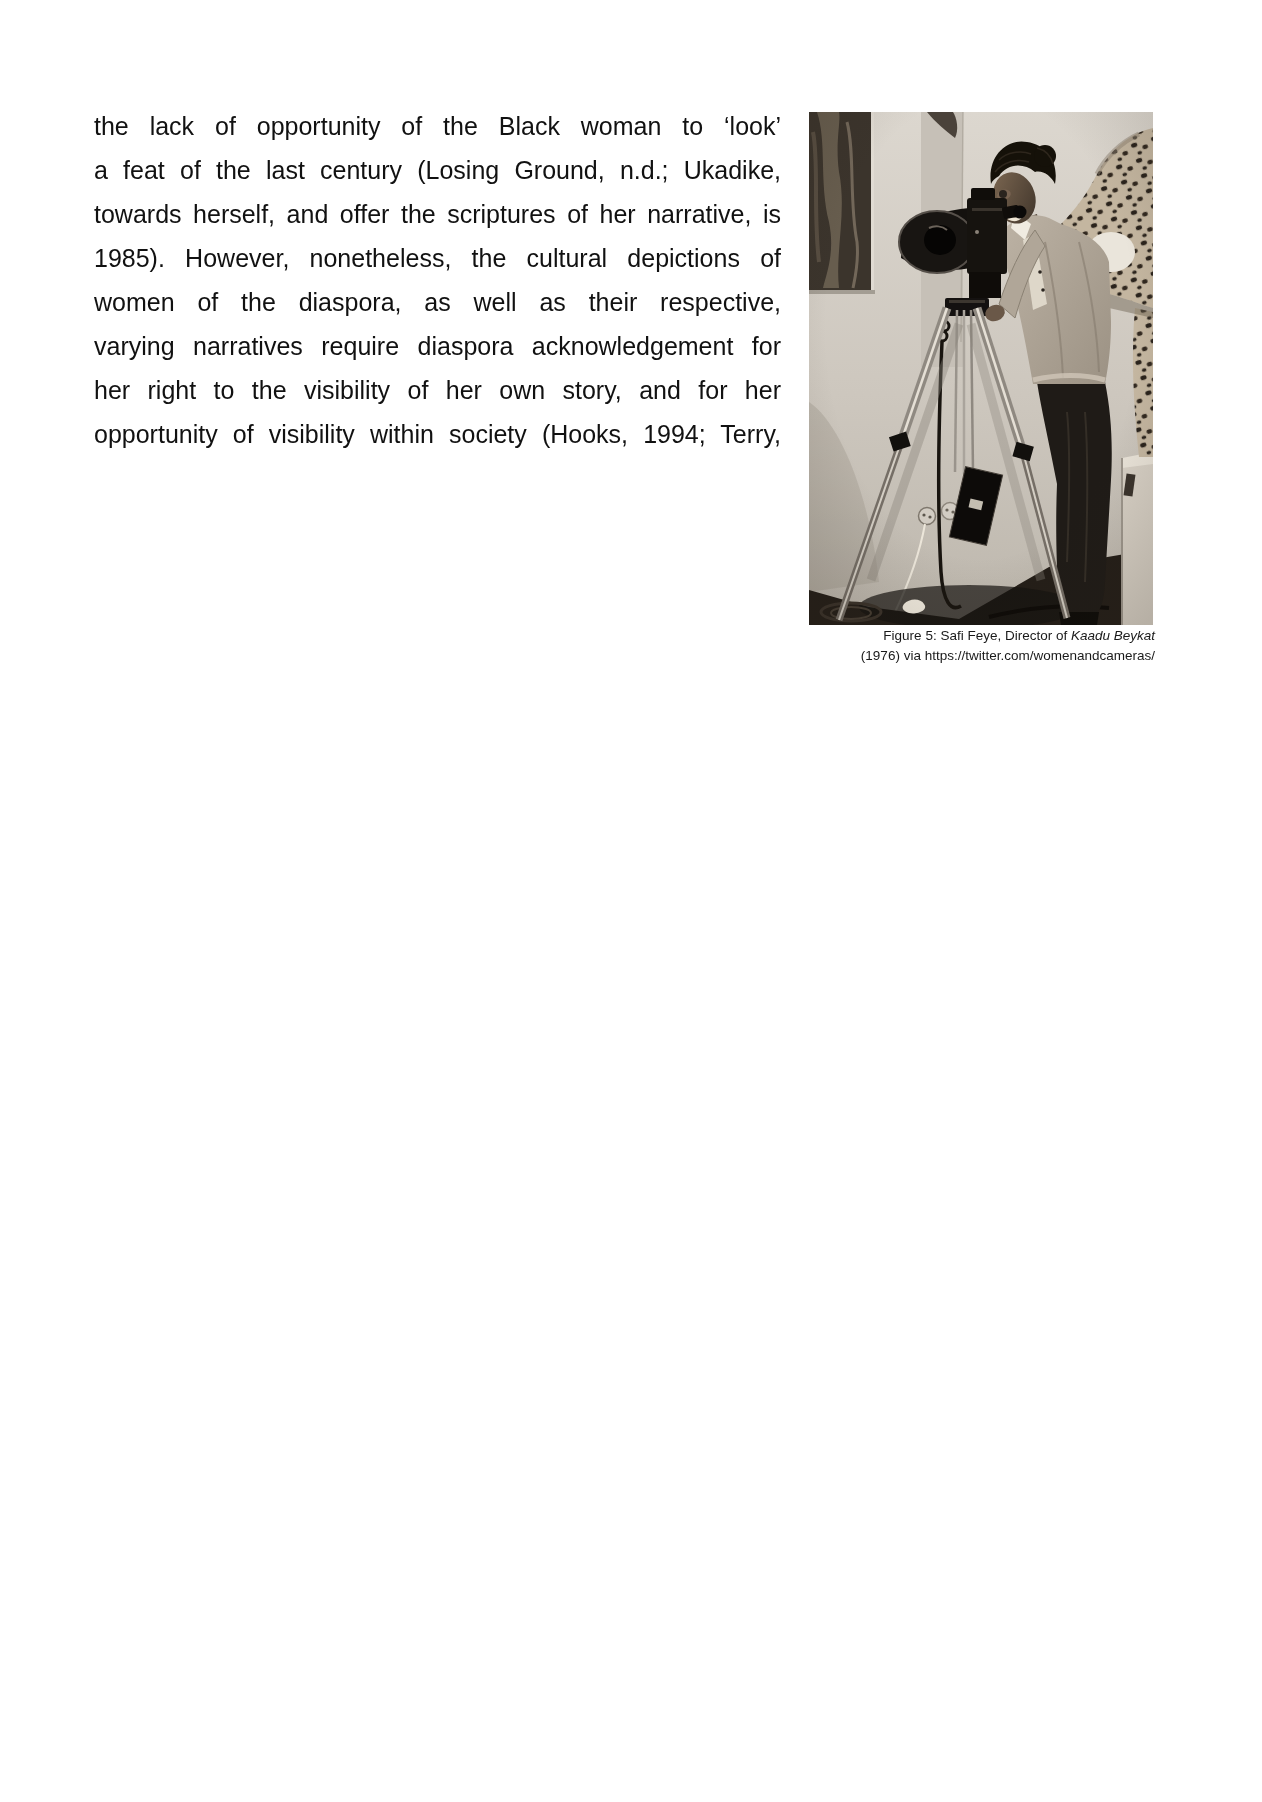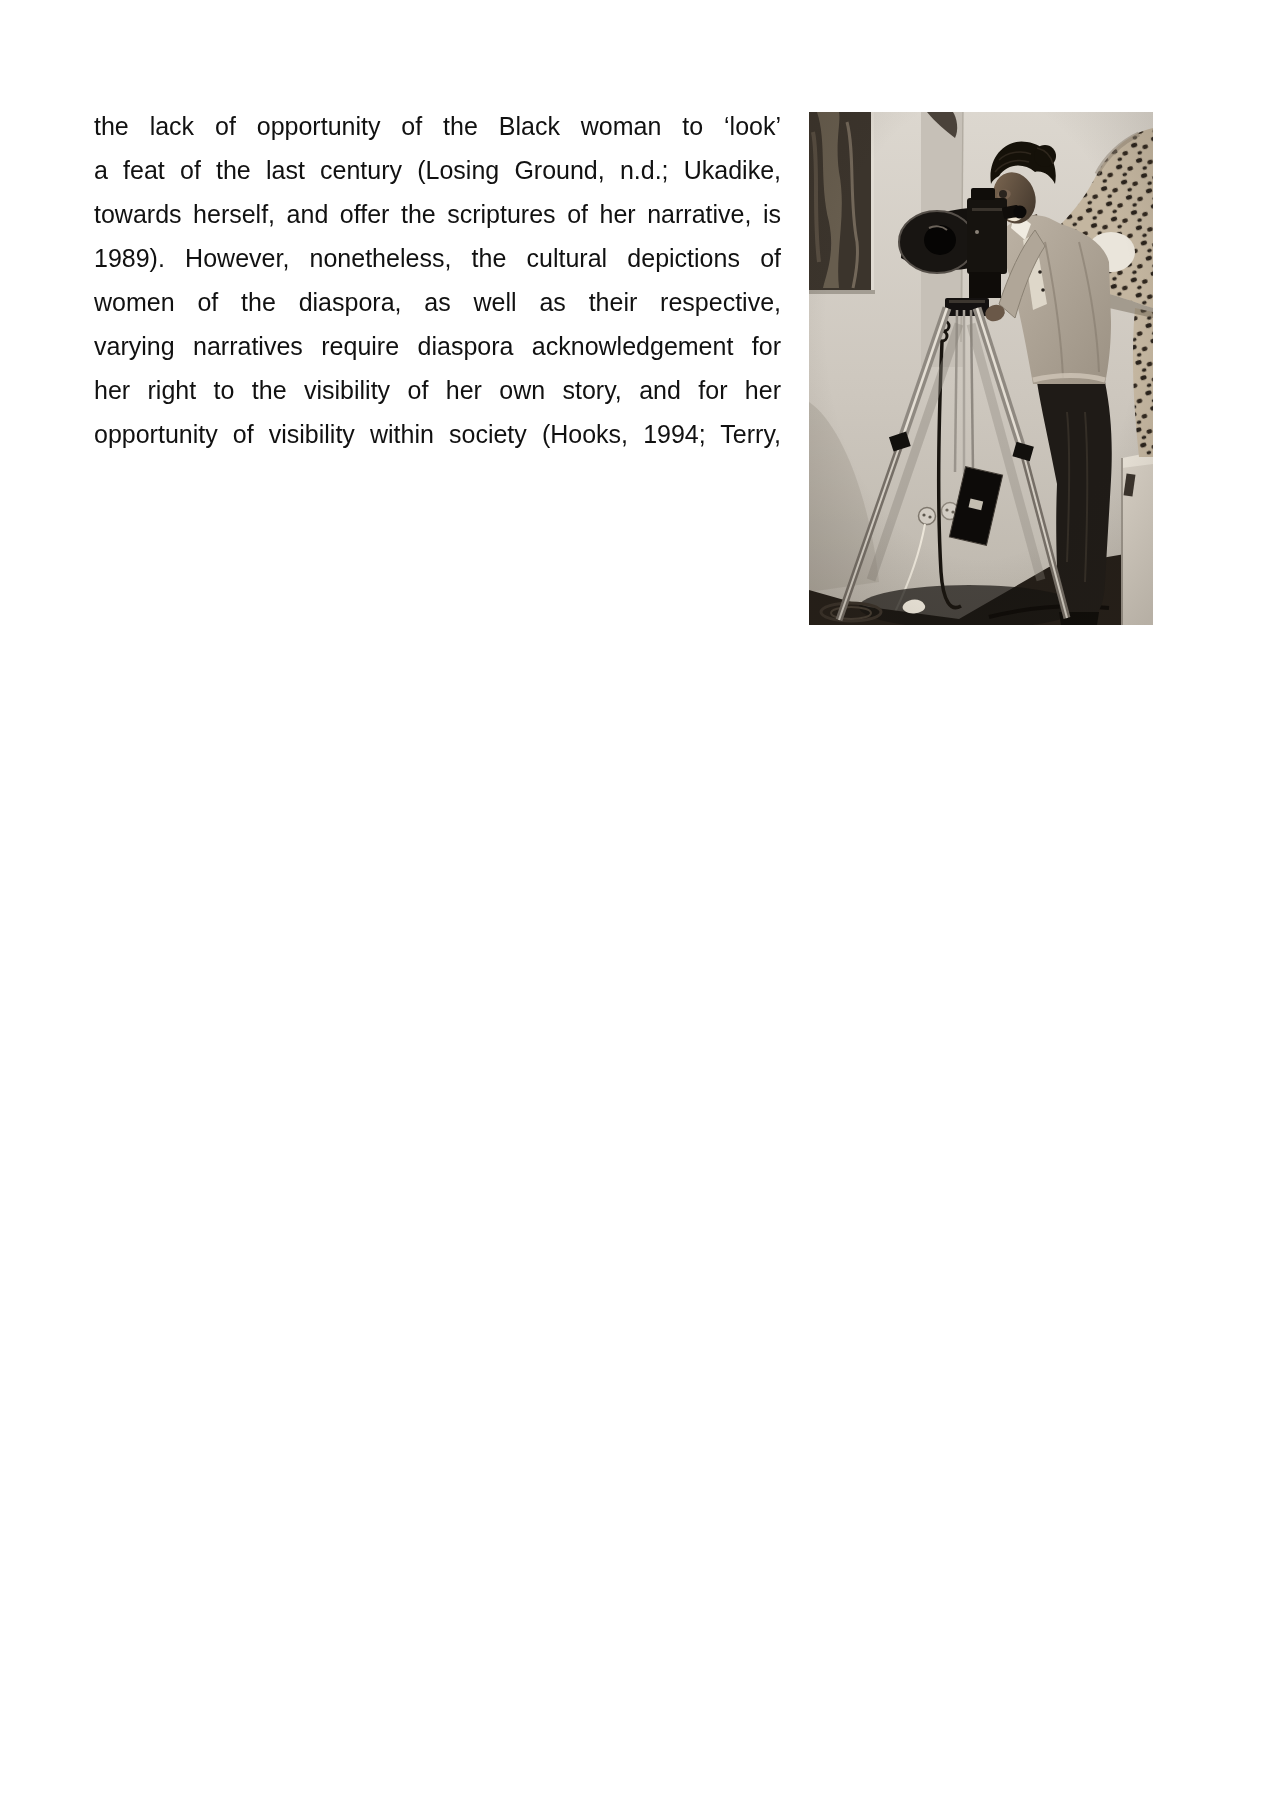--- a/index.html
+++ b/index.html
@@ -43,21 +43,21 @@
 </style>
 </head>
 <body>
 
 <div class="page">
 
   <div class="body-text">
     <div class="para-line">the lack of opportunity of the Black woman to ‘look’</div>
     <div class="para-line">a feat of the last century (Losing Ground, n.d.; Ukadike,</div>
     <div class="para-line">towards herself, and offer the scriptures of her narrative, is</div>
-    <div class="para-line">1989). However, nonetheless, the cultural depictions of</div>
+    <div class="para-line">1985). However, nonetheless, the cultural depictions of</div>
     <div class="para-line">women of the diaspora, as well as their respective,</div>
     <div class="para-line">varying narratives require diaspora acknowledgement for</div>
     <div class="para-line">her right to the visibility of her own story, and for her</div>
     <div class="para-line">opportunity of visibility within society (Hooks, 1994; Terry,</div>
   </div>
 
   <figure class="figure-photo-wrap">
     <svg width="344" height="513" viewBox="0 0 344 513" xmlns="http://www.w3.org/2000/svg">
       <defs>
         <linearGradient id="wallg" x1="0" y1="0" x2="0" y2="1">
@@ -205,16 +205,20 @@
         <line x1="214" y1="340" x2="258" y2="506" stroke="#756e66" stroke-width="7"></line>
         <line x1="214" y1="340" x2="258" y2="506" stroke="#d4cec4" stroke-width="2"></line>
         <rect x="82" y="322" width="18" height="15" fill="#12100d" transform="rotate(-18 91 330)"></rect>
         <rect x="205" y="332" width="18" height="15" fill="#12100d" transform="rotate(16 214 340)"></rect>
       </g>
 
       <rect x="0" y="0" width="344" height="513" fill="url(#vign)"></rect>
     </svg>
   </figure>
 
+  <div class="caption">
+    <div class="caption-line"><span>Figure 5: Safi Feye, Director of </span><em>Kaadu Beykat</em></div>
+    <div class="caption-line">(1976) via https://twitter.com/womenandcameras/</div>
+  </div>
 
   <div class="page-number">8</div>
 
 </div>
 
 </body></html>

